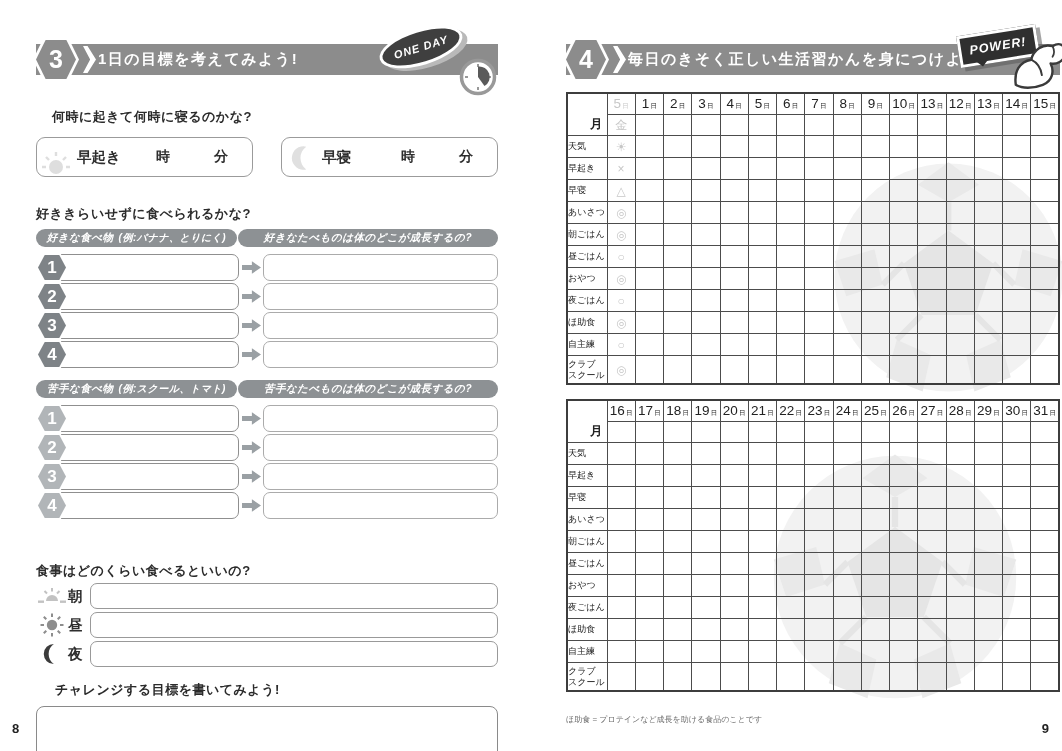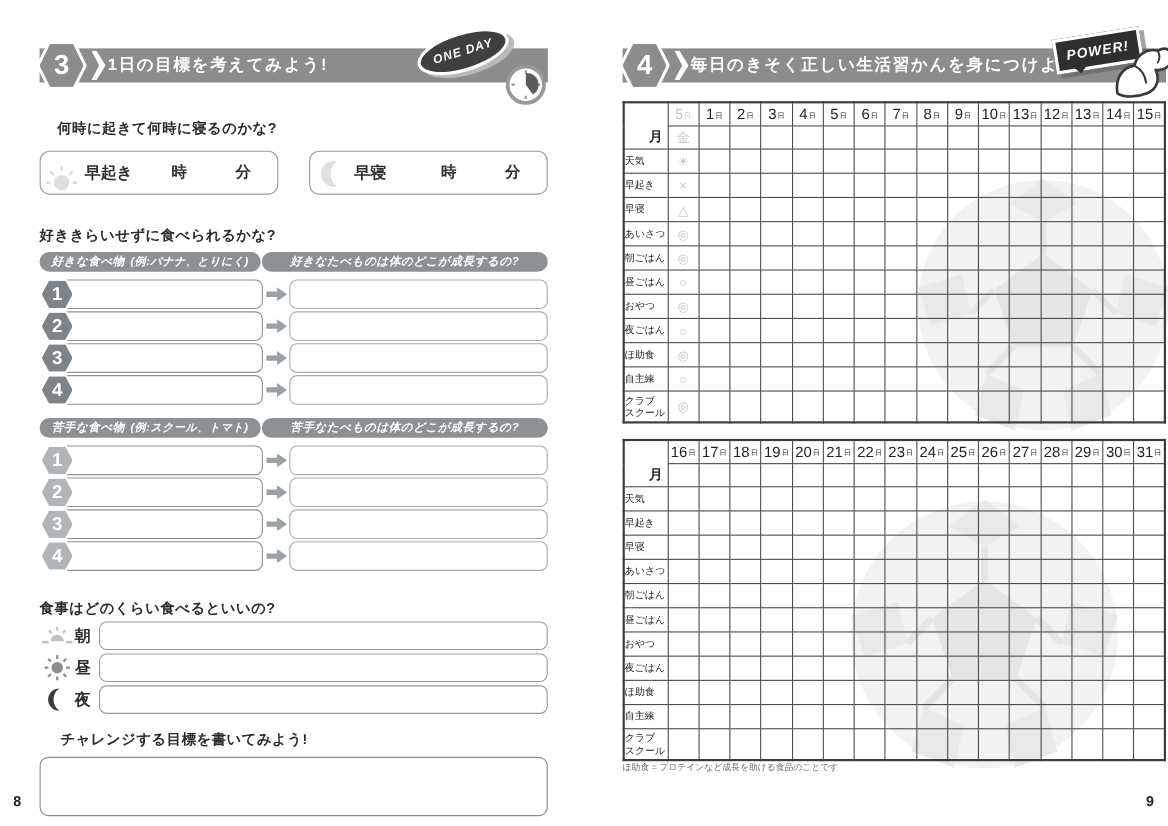--- a/index.html
+++ b/index.html
@@ -68,21 +68,21 @@
   .hexnum .hexin2{position:absolute;inset:2px;
     clip-path:polygon(24% 0,76% 0,100% 50%,76% 100%,24% 100%,0 50%);
     display:flex;align-items:center;justify-content:center;color:#fff;font-weight:bold;font-size:17px;}
   .hexnum.favorite .hexin2{background:#7e8387;}
   .hexnum.disliked .hexin2{background:#b1b5b8;}
   .fbox{margin-left:17px;width:184px;height:25px;border:1.5px solid #8f8f8f;border-radius:7px;background:#fff;}
   .arrow{width:19px;height:15px;margin:0 2px 0 3px;background:#9aa0a4;flex:none;
     clip-path:polygon(0 34%,52% 34%,52% 8%,100% 50%,52% 92%,52% 66%,0 66%);}
   .fbox2{flex:1;height:25px;border:1.5px solid #ababab;border-radius:7px;background:#fff;}
 
-  #q3{margin-top:26px;}
+  #q3{margin-top:44px;}
   .mrows{margin-top:4px;}
   .mrow{display:flex;align-items:center;height:24px;margin-bottom:5px;}
   .micon{width:32px;display:flex;justify-content:center;align-items:center;flex:none;}
   .mlabel{width:22px;font-weight:bold;font-size:14.5px;flex:none;}
   .mbox{flex:1;height:24px;border:1.5px solid #999;border-radius:7px;background:#fff;}
 
   #q4{margin-top:15px;margin-left:19px;}
   .challenge{margin-top:7px;height:52px;border:1.5px solid #8a8a8a;border-radius:8px;background:#fff;}
 
   
@@ -98,21 +98,21 @@
   .month-label{display:block;text-align:right;padding:0 4px 2px 0;font-size:12.5px;font-weight:bold;color:#222;}
   td.dh{text-align:center;vertical-align:middle;}
   td.dh .din{display:flex;justify-content:center;align-items:flex-end;gap:1px;}
   .dnum{font-size:13.5px;line-height:1;color:#222;}
   .dsub{font-size:6.5px;line-height:1;margin-bottom:1px;color:#222;}
   td.ex .dnum, td.ex .dsub{color:#c7c7c7;}
   td.sym{text-align:center;font-size:12px;color:#c7c7c7;vertical-align:middle;}
   td.rl{font-size:9px;color:#222;padding-left:3px;line-height:1.15;vertical-align:middle;}
 
   .legend{margin-top:9px;font-size:11.5px;font-weight:bold;color:#1e1e1e;letter-spacing:.5px;}
-  .footnotes{margin-top:0;font-size:8px;color:#6e6e6e;line-height:1.55;}
+  .footnotes{margin-top:22px;font-size:8px;color:#6e6e6e;line-height:1.55;}
 
   .wm{position:absolute;z-index:0;}
   #wm1{right:-6px;top:68px;}
   #wm2{right:40px;top:360px;}
 
   .pagenum{position:absolute;font-weight:bold;font-size:13px;color:#222;}
   #pn-left{left:12px;top:721px;}
   #pn-right{right:13px;top:721px;}
 </style>
 </head>

